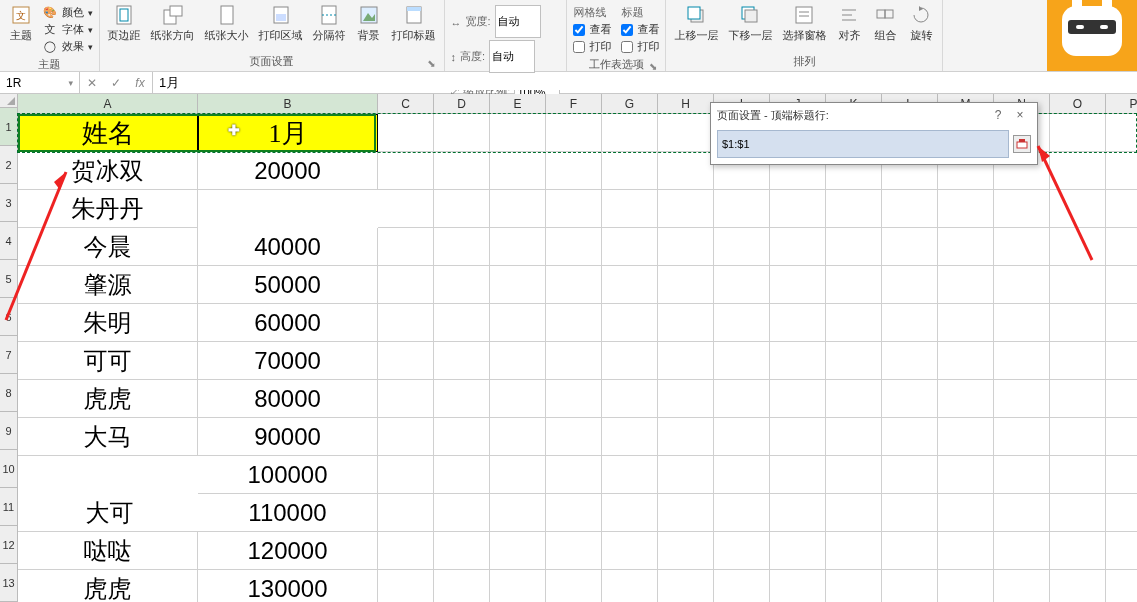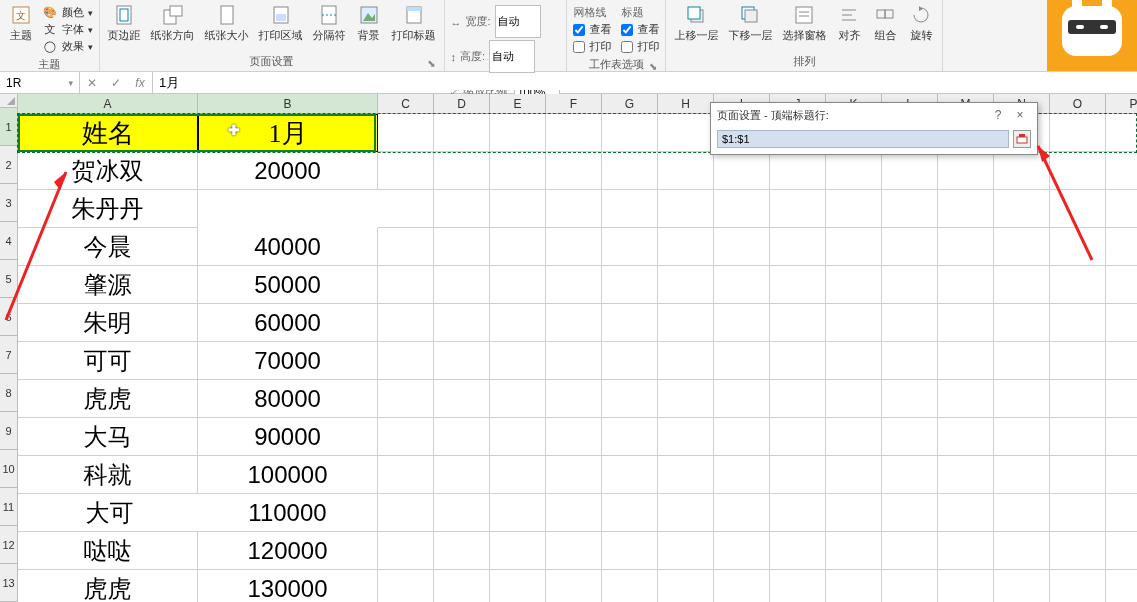--- a/index.html
+++ b/index.html
@@ -307,21 +307,21 @@
   width: 22px; text-align: center; font-size: 12px; color: #666; cursor: default;
 }
 .dialog-body {
   padding: 3px 6px 6px 6px;
   display: flex;
   align-items: center;
   gap: 4px;
 }
 .dialog-body input {
   flex: 1;
-  height: 18px;
+  height: 28px;
   border: 1px solid #a6b8cf;
   background: #d5e0ef;
   font-size: 11px;
   padding: 0 4px;
 }
 .dialog-body .collapse-btn {
   width: 18px; height: 18px;
   border: 1px solid #999;
   background: #eee;
   display: flex; align-items: center; justify-content: center;
@@ -828,21 +828,20 @@
       <div class="cell name" style="left: 0px; top: 152px; width: 180px; height: 38px;">肇源</div>
       <div class="cell num" style="left: 180px; top: 152px; width: 180px; height: 38px;">50000</div>
       <div class="cell name" style="left: 0px; top: 190px; width: 180px; height: 38px;">朱明</div>
       <div class="cell num" style="left: 180px; top: 190px; width: 180px; height: 38px;">60000</div>
       <div class="cell name" style="left: 0px; top: 228px; width: 180px; height: 38px;">可可</div>
       <div class="cell num" style="left: 180px; top: 228px; width: 180px; height: 38px;">70000</div>
       <div class="cell name" style="left: 0px; top: 266px; width: 180px; height: 38px;">虎虎</div>
       <div class="cell num" style="left: 180px; top: 266px; width: 180px; height: 38px;">80000</div>
       <div class="cell name" style="left: 0px; top: 304px; width: 180px; height: 38px;">大马</div>
       <div class="cell num" style="left: 180px; top: 304px; width: 180px; height: 38px;">90000</div>
-      <div class="cell name" style="left: 0px; top: 342px; width: 180px; height: 38px;">科就</div>
       <div class="cell num" style="left: 180px; top: 342px; width: 180px; height: 38px;">100000</div>
       <div class="cell name" style="left: 0px; top: 380px; width: 184px; height: 38px;">大可</div>
       <div class="cell num" style="left: 180px; top: 380px; width: 180px; height: 38px;">110000</div>
       <div class="cell name" style="left: 0px; top: 418px; width: 180px; height: 38px;">哒哒</div>
       <div class="cell num" style="left: 180px; top: 418px; width: 180px; height: 38px;">120000</div>
       <div class="cell name" style="left: 0px; top: 456px; width: 180px; height: 38px;">虎虎</div>
       <div class="cell num" style="left: 180px; top: 456px; width: 180px; height: 38px;">130000</div>
     </div>
 
   <div class="selection-border" style="left:18px;top:20px;width:358px;height:38px;"></div>

